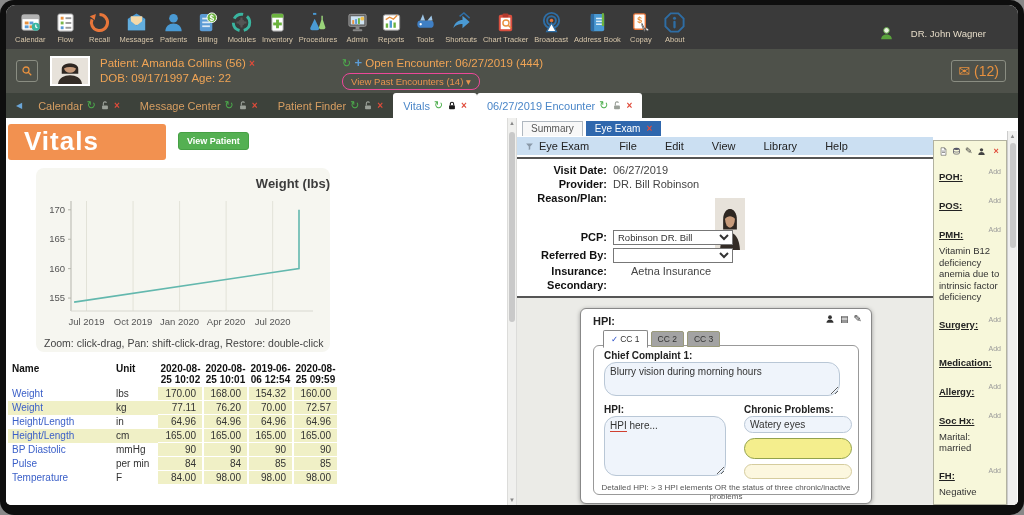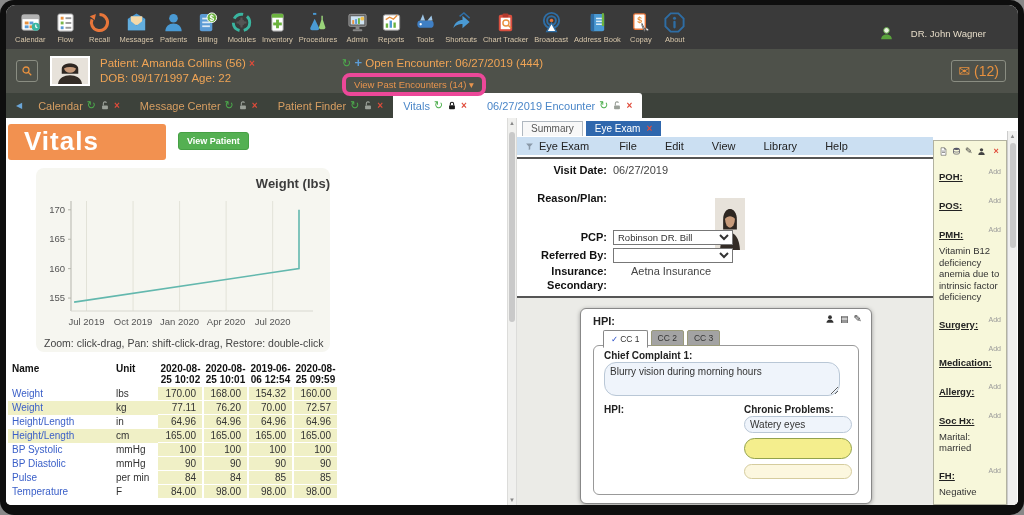--- a/index.html
+++ b/index.html
@@ -15,21 +15,21 @@
 .tuser svg{width:15px;height:15px}
 
 .pbar{height:44px;background:#4e514a;position:relative;display:flex;align-items:center;padding:0 10px}
 .searchbtn{width:22px;height:22px;border:1px solid #8a8d82;border-radius:3px;background:transparent;display:flex;align-items:center;justify-content:center;padding:0;cursor:pointer}
 .searchbtn svg{width:12px;height:12px;color:#e8913f}
 .photo-sm{width:40px;height:30px;border:2px solid #fff;margin-left:12px;overflow:hidden}
 .photo-sm svg,.photo-enc svg{width:100%;height:100%;display:block}
 .pinfo{margin-left:10px;color:#f0a455;font-size:11.5px;line-height:15px}
 .xred{color:#e04b3a;font-weight:bold;font-size:10px;cursor:pointer}
 .enc{position:absolute;left:336px;top:7px;color:#f0a455;font-size:11.5px;line-height:14px}
-.encbtn{margin-top:3px;background:transparent;border:4px solid #ec4899;border-radius:8px;color:#e8954e;font-size:9.5px;padding:2px 8px;cursor:pointer}
+.encbtn{margin-top:3px;background:transparent;border:1px solid #ec4899;border-radius:8px;color:#e8954e;font-size:9.5px;padding:2px 8px;cursor:pointer}
 .gref{color:#4cae4c;font-size:11px}
 .bplus{color:#5b9bd5;font-weight:bold;font-size:13px}
 .mailbtn{position:absolute;right:12px;top:11px;background:transparent;border:1px solid #8a8d82;border-radius:3px;color:#e8913f;font-size:14px;padding:2px 6px;cursor:pointer}
 
 .tabbar{height:25px;background:#3d423b;display:flex;align-items:flex-end;padding-left:4px}
 .collapser{color:#6aa6d8;font-size:8px;align-self:center;padding:0 6px;cursor:pointer}
 .wtab{display:flex;align-items:center;gap:4px;padding:0 10px;font-size:11px;color:#d79e62;height:25px;cursor:pointer}
 .wtab.on{background:#fff;color:#4a86c8;border-radius:3px 3px 0 0}
 .lock{width:10px;height:10px}
 .lock.gray{color:#9aa098}.lock.blk{color:#1a1a1a}
@@ -65,21 +65,21 @@
 .dlab{display:inline-block;width:90px;text-align:right;font-weight:bold;color:#111;margin-right:6px}
 .dval{color:#444}
 .dsel{width:120px;height:15px;font-size:9.5px;border:1px solid #777;background:#fff;color:#333;font-family:inherit}
 .photo-enc{position:absolute;left:198px;top:80px;width:30px;height:52px}
 .grayzone{position:absolute;left:0;top:180px;width:416px;height:207px;background:#ebebe7}
 
 .hpicard{position:absolute;left:63px;top:190px;width:292px;height:196px;background:#fff;border:1px solid #888;border-radius:6px;box-shadow:0 1px 4px rgba(0,0,0,.35)}
 .hpit{position:absolute;left:12px;top:6px;font-weight:bold;font-size:11px;color:#222}
 .hpiicons{position:absolute;right:9px;top:4px;display:flex;gap:5px;font-size:10px;color:#333;align-items:center}
 .hpiicons svg{width:10px;height:10px}
-.cctabs{position:absolute;left:22px;top:21px;display:flex;align-items:flex-start;z-index:2}
+.cctabs{position:absolute;left:22px;top:21px;display:flex;align-items:center;z-index:2}
 .cctab{font-size:8.5px;padding:2px 6px;background:#a3a3a3;border:1px solid #9a9a7a;color:#333;margin-right:3px;border-radius:2px 2px 0 0;cursor:pointer}
 .cctab.on{background:#fff;border-color:#888;border-bottom-color:#fff;padding:3px 7px}
 .ccchk{color:#2b50c8;margin-right:2px}
 .hpibox{position:absolute;left:12px;top:36px;width:266px;height:150px;border:1px solid #999;border-radius:6px}
 .blab{position:absolute;font-weight:bold;font-size:10px;color:#222}
 .ta{background:#eff4fb;border:1px solid #b9c7d6;border-radius:12px;font-size:10px;color:#333;padding:3px 5px;font-family:inherit;position:absolute;resize:both;overflow:hidden}
 .missp{border-bottom:1px solid #d04030}
 .footnote{position:absolute;left:0;top:137px;width:100%;text-align:center;font-size:8px;color:#555}
 
 .sidebr{position:absolute;left:416px;top:22px;width:74px;height:365px;background:#f7f7da;border:1px solid #b2b2a0;padding:5px 5px 0;overflow:hidden}
@@ -522,28 +522,20 @@
             </tr>
         <tr class="alt">
               <td class="name meta">Height/Length</td>
               <td class="meta">cm</td>
               <td class="val">165.00</td>
               <td class="val">165.00</td>
               <td class="val">165.00</td>
               <td class="val">165.00</td>
             </tr>
         <tr>
-              <td class="name meta">BP Systolic</td>
-              <td class="meta">mmHg</td>
-              <td class="val">100</td>
-              <td class="val">100</td>
-              <td class="val">100</td>
-              <td class="val">100</td>
-            </tr>
-        <tr>
               <td class="name meta">BP Diastolic</td>
               <td class="meta">mmHg</td>
               <td class="val">90</td>
               <td class="val">90</td>
               <td class="val">90</td>
               <td class="val">90</td>
             </tr>
         <tr>
               <td class="name meta">Pulse</td>
               <td class="meta">per min</td>
@@ -586,20 +578,21 @@
             </span>
         <span class="mitem">File</span>
         <span class="mitem">Edit</span>
         <span class="mitem">View</span>
         <span class="mitem">Library</span>
         <span class="mitem">Help</span>
       </div>
       <div class="hrdark" style="top:39px"></div>
 
       <div class="drow" style="top:46px"><span class="dlab">Visit Date:</span><span class="dval">06/27/2019</span></div>
+      <div class="drow" style="top:60px"><span class="dlab">Provider:</span><span class="dval">DR. Bill Robinson</span></div>
       <div class="drow" style="top:74px"><span class="dlab">Reason/Plan:</span></div>
       <div class="photo-enc">
             <svg>
               <use href="#i-portrait"></use>
             </svg>
           </div>
       <div class="drow" style="top:112px"><span class="dlab">PCP:</span><select class="dsel"><option>Robinson DR. Bill</option></select></div>
       <div class="drow" style="top:147px"><span class="dlab">Insurance:</span><span class="dval" style="margin-left:18px">Aetna Insurance</span></div>
       <div class="drow" style="top:130px"><span class="dlab">Referred By:</span><select class="dsel"><option></option></select></div>
       <div class="drow" style="top:161px"><span class="dlab">Secondary:</span></div>
@@ -618,24 +611,26 @@
         </div>
         <div class="cctabs">
           <div class="cctab on"><span class="ccchk">✓</span><span>CC 1</span></div>
           <div class="cctab"><span>CC 2</span></div>
           <div class="cctab"><span>CC 3</span></div>
         </div>
         <div class="hpibox">
           <div class="blab" style="left:10px;top:4px">Chief Complaint 1:</div>
           <textarea class="ta" style="left: 10px; top: 16px; width: 236px; height: 34px;">Blurry vision during morning hours</textarea>
           <div class="blab" style="left:10px;top:58px">HPI:</div>
+          <div class="ta" style="left:10px;top:70px;width:122px;height:60px"><span class="missp">HPI</span><span> here...</span></div>
           <div class="blab" style="left:150px;top:58px">Chronic Problems:</div>
           <input class="ta" style="left: 150px; top: 70px; width: 108px; height: 17px;" value="Watery eyes">
           <input class="ta" style="left: 150px; top: 92px; width: 108px; height: 21px; background: rgb(244, 238, 141); border-color: rgb(147, 162, 76);" value="">
           <input class="ta" style="left: 150px; top: 118px; width: 108px; height: 15px; background: rgb(252, 247, 223); border-color: rgb(213, 204, 158);" value="">
+          <div class="footnote">Detailed HPI: &gt; 3 HPI elements OR the status of three chronic/inactive problems</div>
         </div>
       </div>
 
       <div class="sidebr">
         <div class="sbicons">
           <svg>
                 <use href="#i-doc"></use>
               </svg>
           <svg>
                 <use href="#i-stack"></use>

